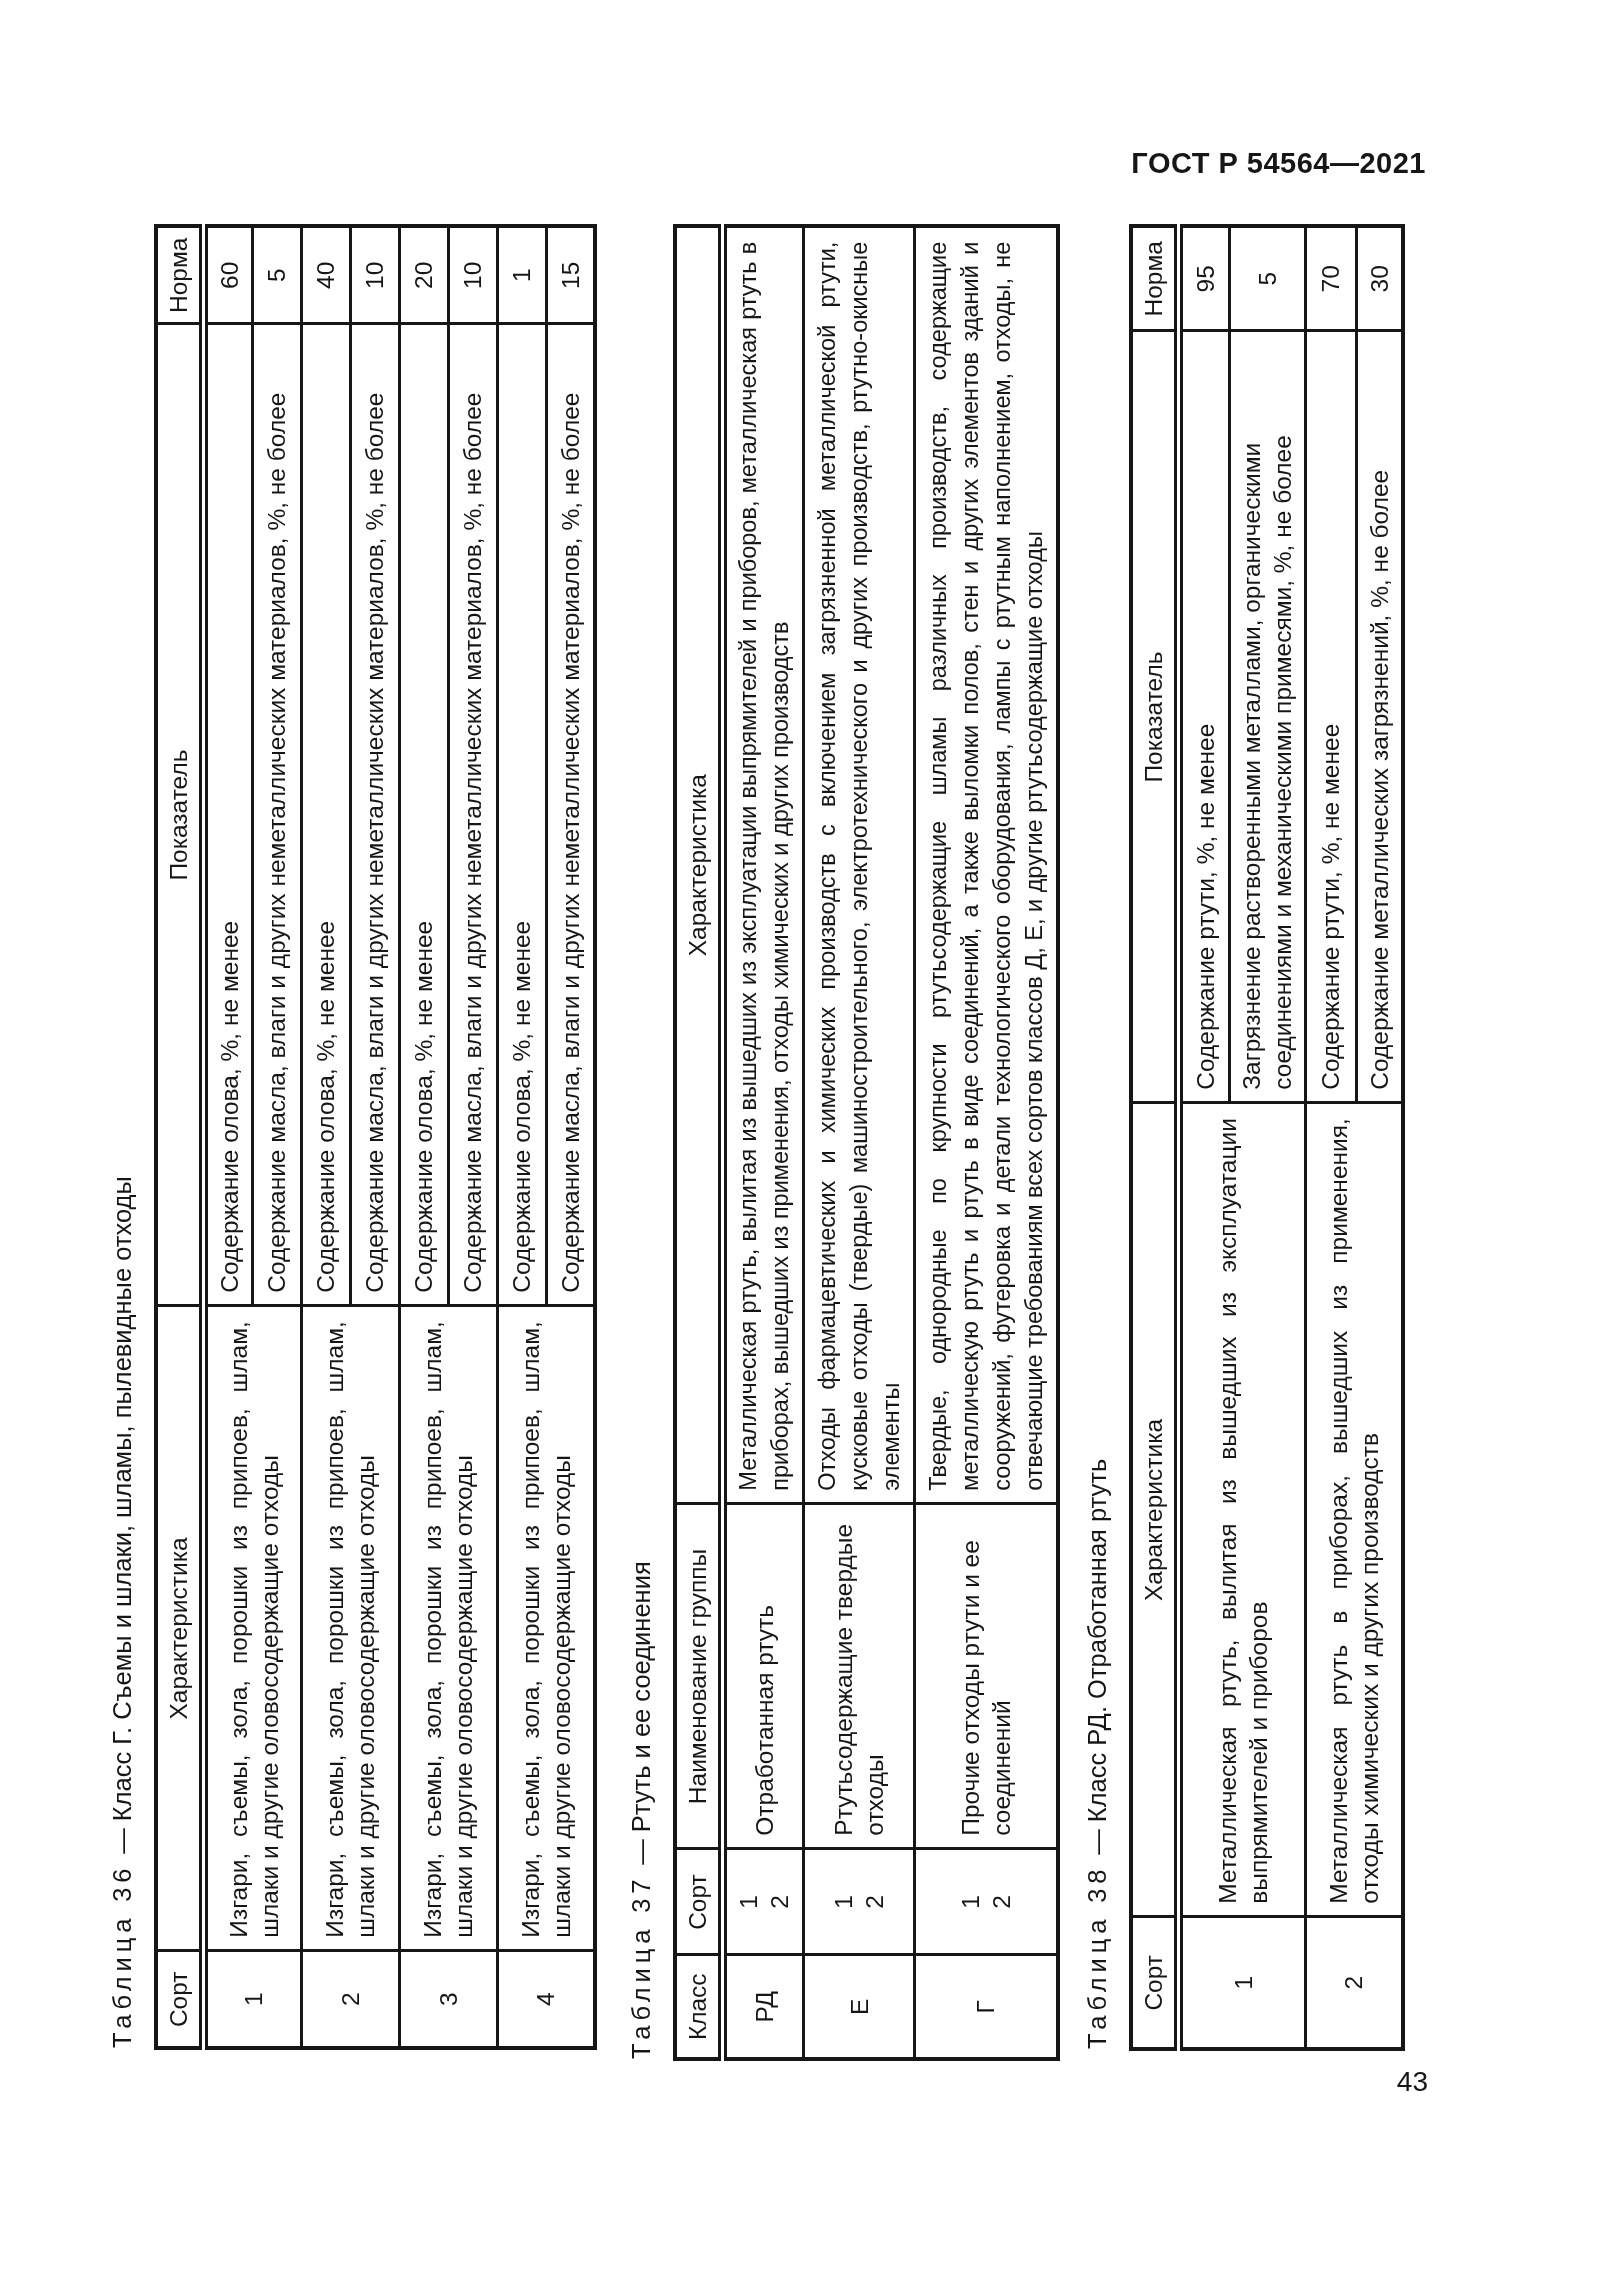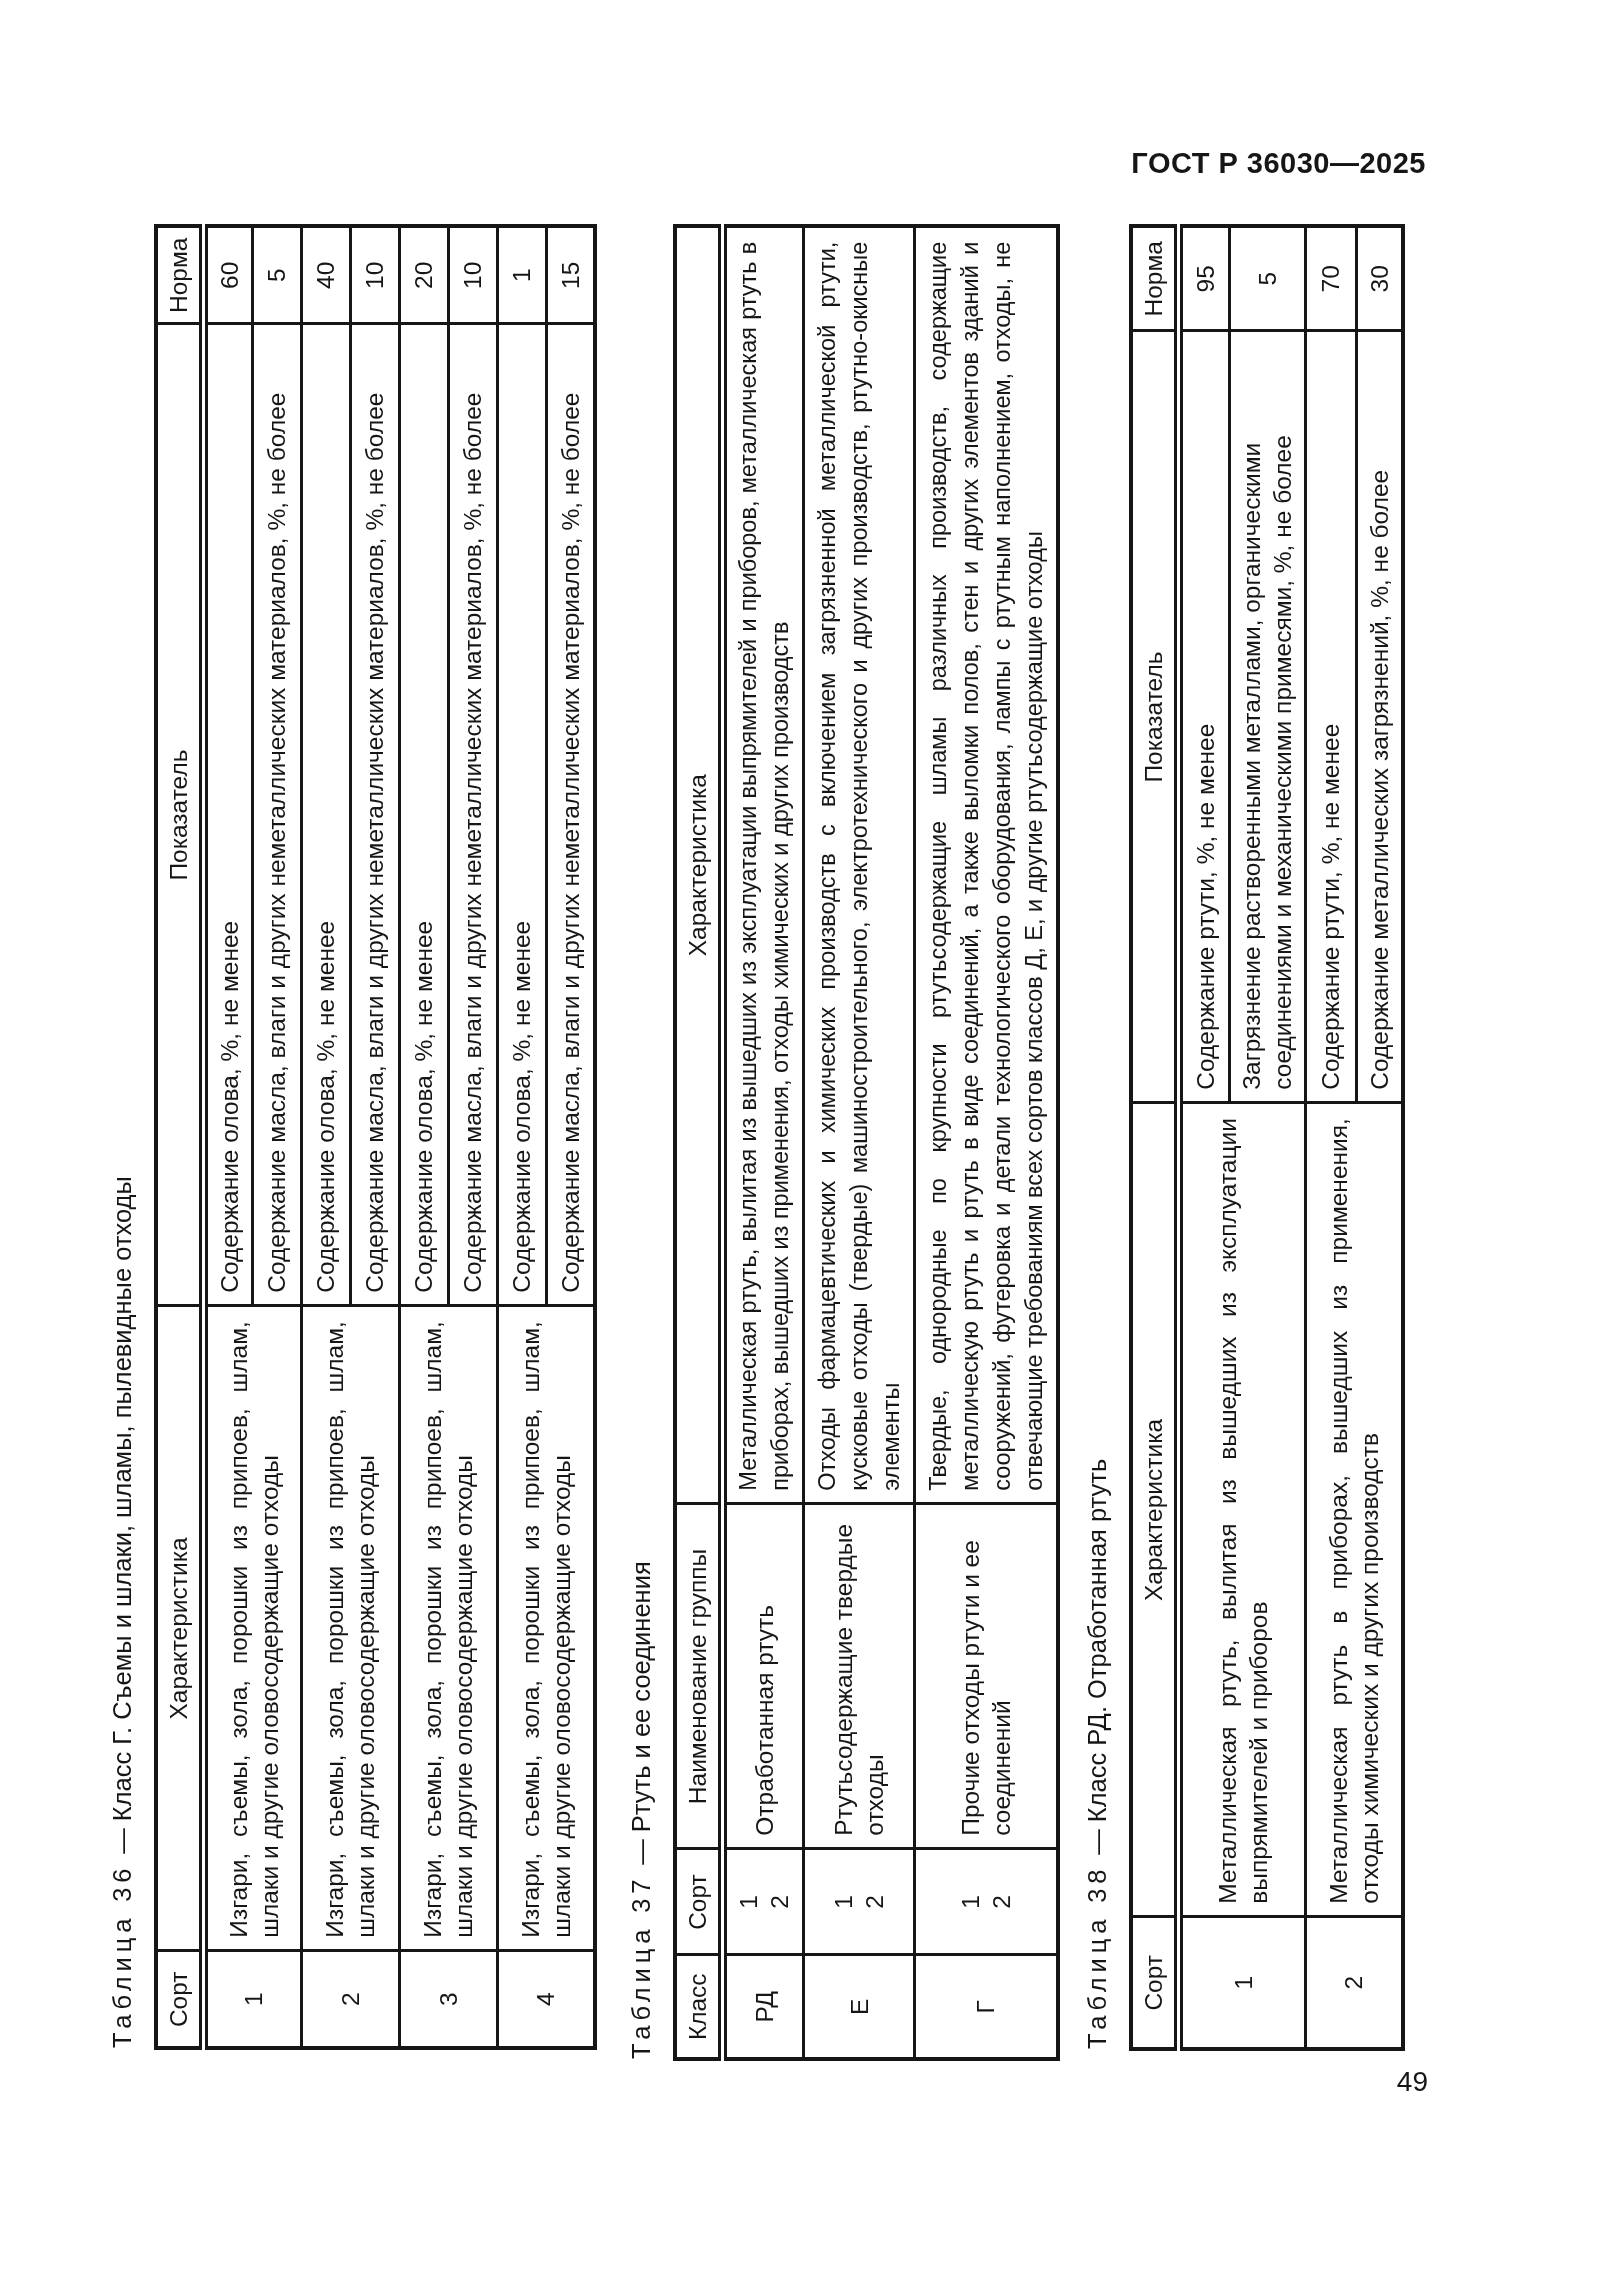--- a/index.html
+++ b/index.html
@@ -37,21 +37,21 @@
   td.c-center{text-align:center;padding:3.9px 3.9px;}
   td.c-char{text-align:justify;padding:5.9px 13.7px 5.9px 11.8px;}
   td.c-ind{text-align:left;padding-left:11.8px;padding-right:7.8px;}
   td.c-group{text-align:left;padding-left:11.8px;}
   td.c-presort{text-align:center;white-space:pre-line;padding:3.9px 3.9px;}
   #t37 td.c-char{font-size:23.5px;line-height:32px;}
 </style>
 </head>
 <body>
 
-<div class="running-header">ГОСТ Р 36030—2025</div>
+<div class="running-header">ГОСТ Р 54564—2021</div>
 
 <div class="rt" style="left:108px;top:2050px;width:1822px;height:483px;">
   <div class="tcap">
     <span class="cap-label">Таблица 36</span><span>— Класс Г. Съемы и шлаки, шламы, пылевидные отходы</span>
   </div>
   <table id="t36" style="width:1822px;">
     <colgroup>
         <col style="width:97px">
         <col style="width:645px">
         <col style="width:982px">
@@ -186,14 +186,14 @@
       <td class="c-center">70</td>
     </tr>
     <tr style="height:47px">
       <td class="c-ind">Содержание металлических загрязнений, %, не более</td>
       <td class="c-center">30</td>
     </tr>
   </tbody>
     </table>
 </div>
 
-<div class="page-number">49</div>
+<div class="page-number">43</div>
 
 
 </body></html>

